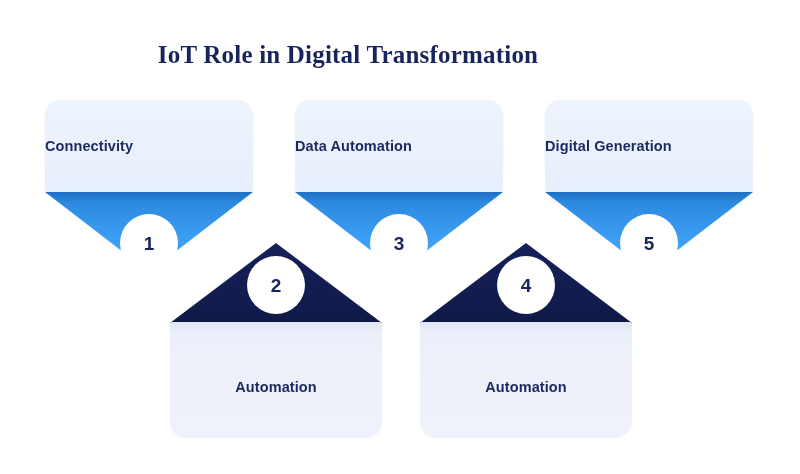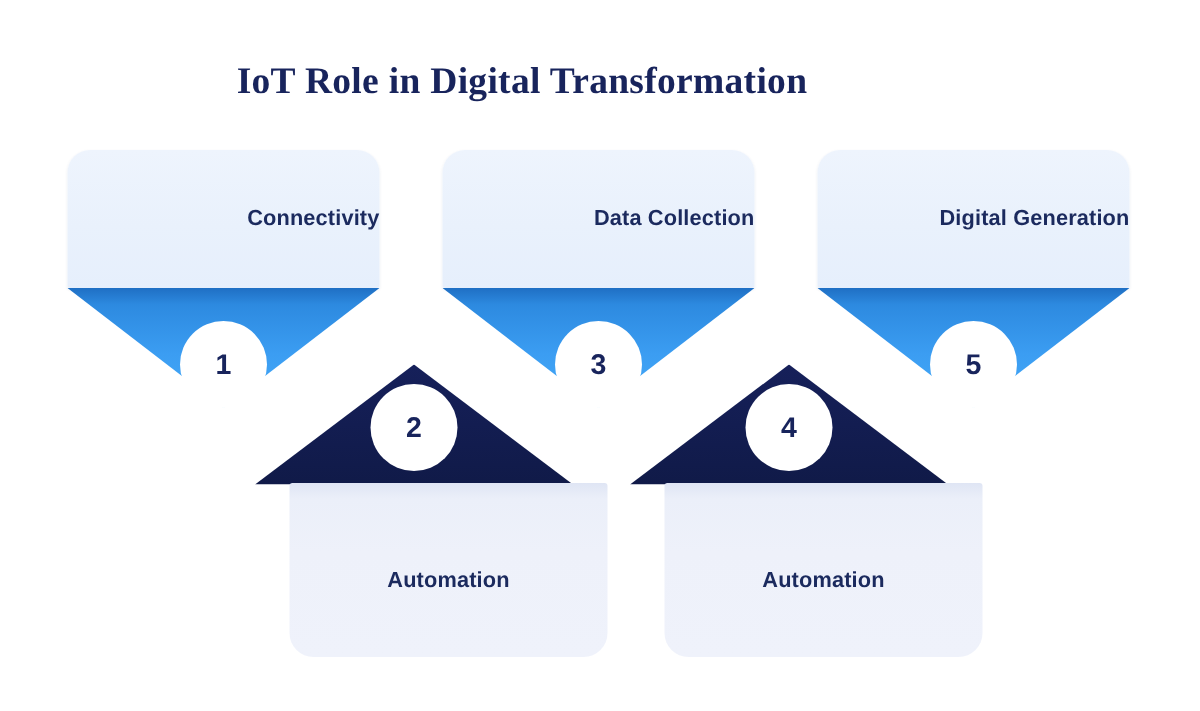--- a/index.html
+++ b/index.html
@@ -31,21 +31,21 @@
   
   .step-down{ width:208px; }
 
   .card-top{
     position:absolute;
     left:0; top:0;
     width:208px; height:92px;
     background:linear-gradient(180deg,#eef4fd 0%,#e9f1fc 55%,#e6effc 100%);
     border-radius:15px 15px 2px 2px;
     box-shadow:0 1px 2px rgba(30,60,120,.07);
-    display:flex; align-items:center; justify-content:flex-end;
+    display:flex; align-items:center; justify-content:flex-start;
   }
   .card-top .label{
     font-size:14.5px;
     font-weight:700;
     color:#1b2a5e;
     letter-spacing:.1px;
     white-space:nowrap;
     margin-top:-1px;
   }
 
@@ -65,21 +65,21 @@
     width:212px; height:80px;
   }
   .tri-up svg{ display:block; width:212px; height:80px; }
 
   .card-bottom{
     position:absolute;
     left:0; top:79px;
     width:212px; height:116px;
     background:linear-gradient(180deg,#dfe5f4 0%,#ebeff9 9%,#eef1fa 40%,#eff2fb 100%);
     border-radius:2px 2px 16px 16px;
-    display:flex; align-items:center; justify-content:center;margin-left:23px;
+    display:flex; align-items:center; justify-content:center;
   }
   .card-bottom .label{
     font-size:14.5px;
     font-weight:700;
     color:#1b2a5e;
     letter-spacing:.1px;
     white-space:nowrap;
     margin-top:14px;
   }
 
@@ -145,21 +145,21 @@
     <div class="card-bottom">
       <span class="label">Automation</span>
     </div>
     <div class="badge badge-up">
       <span class="num">2</span>
     </div>
   </div>
 
   <div class="step step-down" style="left:295px; top:100px;">
     <div class="card-top">
-      <span class="label">Data Collection</span>
+      <span class="label">Data Automation</span>
     </div>
     <div class="tri-down">
       <svg viewBox="0 0 208 80" xmlns="http://www.w3.org/2000/svg">
         <defs>
           <linearGradient id="gblue3" x1="0" y1="0" x2="0" y2="1">
             <stop offset="0%" stop-color="#1f6fc4"></stop>
             <stop offset="14%" stop-color="#2d8ae0"></stop>
             <stop offset="55%" stop-color="#3b9df2"></stop>
             <stop offset="100%" stop-color="#45aaf8"></stop>
           </linearGradient>

